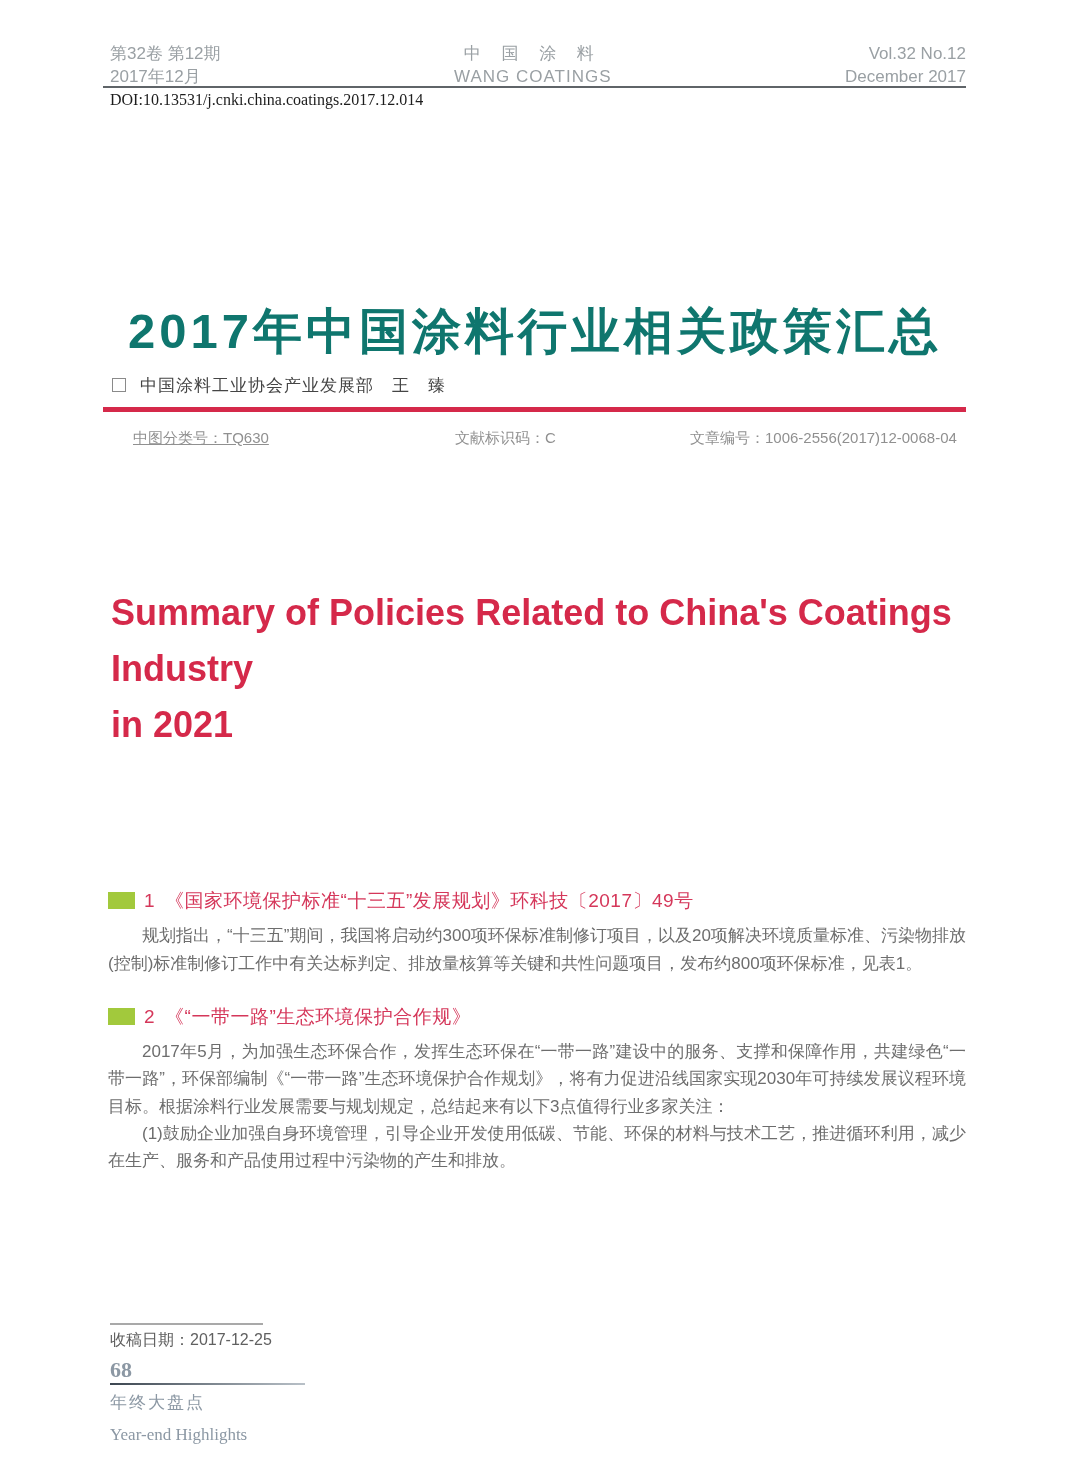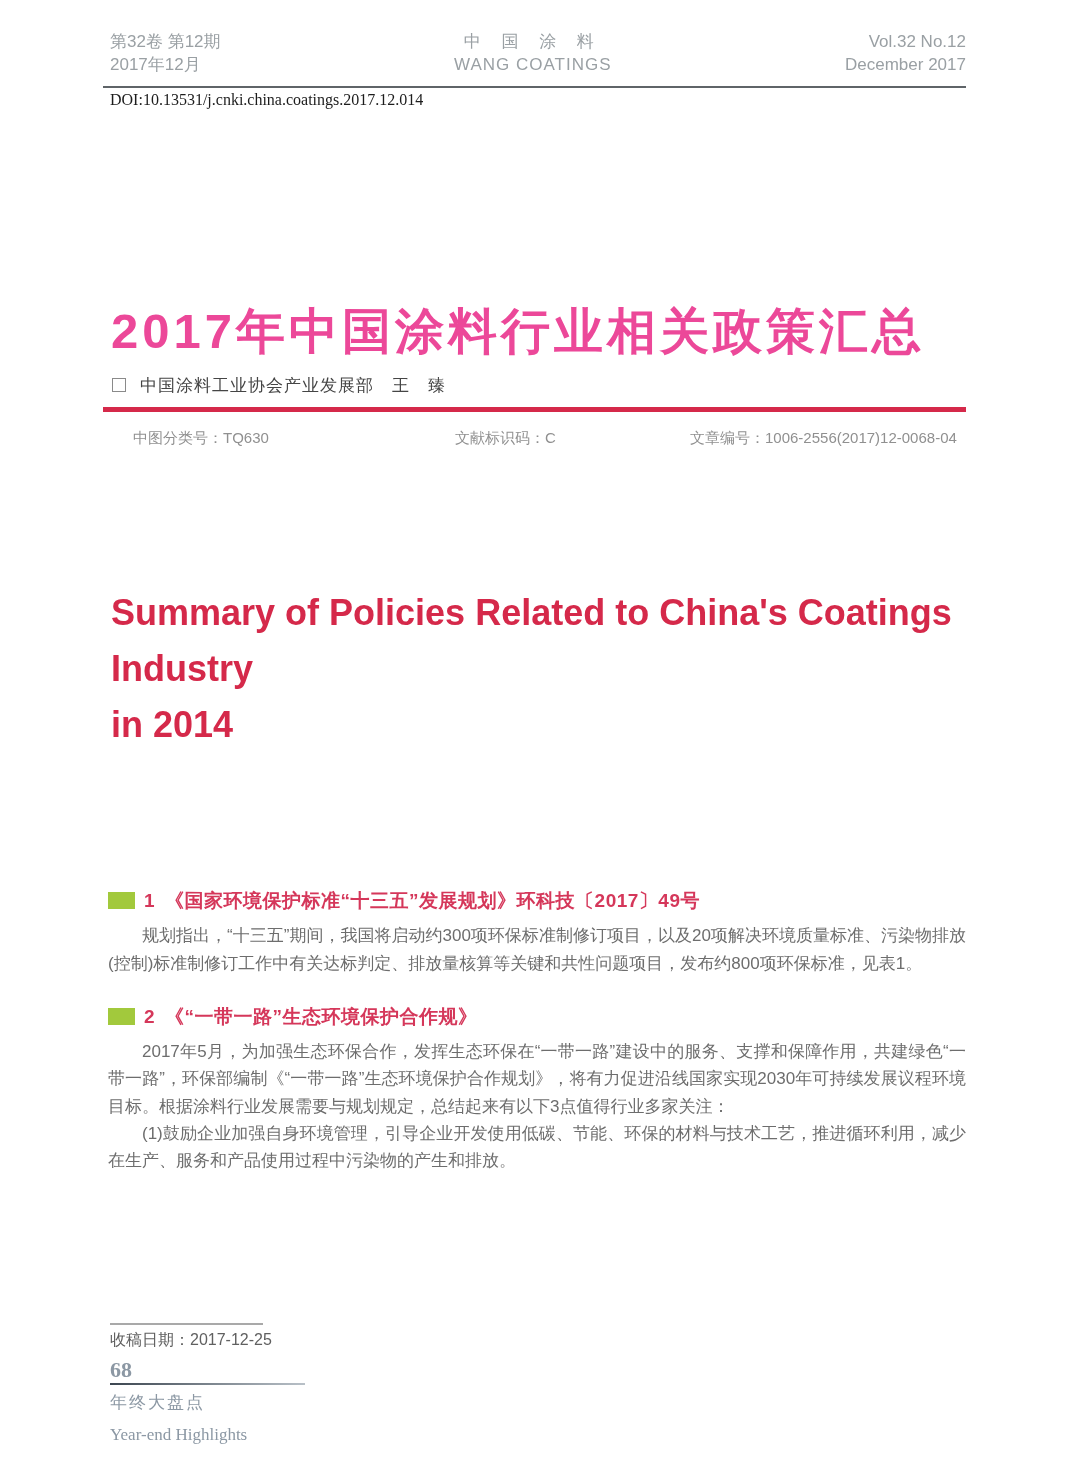--- a/index.html
+++ b/index.html
@@ -7,64 +7,64 @@
     width: 1075px; height: 1459px;
     background: #ffffff;
     font-family: "Liberation Sans", "DejaVu Sans", sans-serif;
     position: relative;
     overflow: hidden;
   }
   .page { position: absolute; inset: 0; }
 
   
   .jheader {
-    position: absolute; top: 30px; left: 110px; width: 856px;
+    position: absolute; top: 42px; left: 110px; width: 856px;
     display: flex; justify-content: space-between;
     color: #9aa0a4; font-size: 17px; line-height: 23px;
   }
   .jh-left { text-align: left; }
   .jh-center { text-align: center; }
   .jh-right { text-align: right; }
   .jh-cn { letter-spacing: 8px; }
   .jh-en { letter-spacing: 1px; }
   .header-rule {
     position: absolute; top: 86px; left: 103px; width: 863px;
     height: 0; border-top: 2px solid #5f6468;
   }
   .doi {
     position: absolute; top: 91px; left: 110px;
     font-family: "Liberation Serif", "DejaVu Serif", serif;
     font-size: 16px; color: #1c1c1c;
   }
 
   
   .title-cn {
-    position: absolute; top: 299px; left: 111px; width: 900px;
+    position: absolute; top: 299px; left: 128px; width: 900px;
     margin: 0;
     font-size: 49px; font-weight: bold; letter-spacing: 4px;
-    color: #ec4899;
+    color: #0f766e;
   }
   .author-cn {
     position: absolute; top: 374px; left: 112px;
     font-size: 17px; color: #454545; letter-spacing: 1px;
   }
   .author-sq {
     display: inline-block; width: 12px; height: 12px;
     border: 1.5px solid #8a8a8a; margin-right: 14px;
     vertical-align: -1px;
   }
   .red-rule {
     position: absolute; top: 407px; left: 103px; width: 863px;
     height: 5px; background: #d5294a;
   }
   .meta-row {
     position: absolute; top: 429px; left: 110px; width: 856px;
     height: 22px; font-size: 15px; color: #909090;
   }
-  .meta-row .m1 { position: absolute; left: 23px; }
+  .meta-row .m1 { position: absolute; left: 23px; text-decoration: underline; }
   .meta-row .m2 { position: absolute; left: 345px; }
   .meta-row .m3 { position: absolute; left: 580px; }
 
   
   .title-en {
     position: absolute; top: 585px; left: 111px; width: 900px;
     margin: 0;
     font-size: 36px; font-weight: bold; line-height: 56px;
     color: #d5294a;
   }
@@ -74,21 +74,21 @@
   }
 
   
   .content {
     position: absolute; top: 861px; left: 108px; width: 858px;
     font-size: 17px; line-height: 27.3px; color: #6d6d6d;
     text-align: justify;
   }
   .para { margin: 0; text-indent: 2em; }
   .sec-head {
-    margin: 26px 0 8px 0; font-size: 19px; font-weight: bold;
+    margin: 26px 0 8px 0; font-size: 19px; font-weight: normal;
     color: #d5375a; letter-spacing: 0.5px;
   }
   .green-sq {
     display: inline-block; width: 27px; height: 17px;
     background: #a2c93c; margin-right: 9px; vertical-align: -2px;
   }
   .sec-num { margin-right: 10px; }
 
   
   .received {
@@ -146,21 +146,21 @@
   <div class="red-rule"></div>
 
   <div class="meta-row">
     <span class="m1">中图分类号：TQ630</span>
     <span class="m2">文献标识码：C</span>
     <span class="m3">文章编号：1006-2556(2017)12-0068-04</span>
   </div>
 
   <h2 class="title-en">
     <div>Summary of Policies Related to China's Coatings Industry</div>
-    <div>in 2014</div>
+    <div>in 2021</div>
   </h2>
 
 
   <div class="content">
 
     <div class="section">
       <h3 class="sec-head">
         <span class="green-sq"></span><span class="sec-num">1</span><span class="sec-title">《国家环境保护标准“十三五”发展规划》环科技〔2017〕49号</span>
       </h3>
       <p class="para">规划指出，“十三五”期间，我国将启动约300项环保标准制修订项目，以及20项解决环境质量标准、污染物排放(控制)标准制修订工作中有关达标判定、排放量核算等关键和共性问题项目，发布约800项环保标准，见表1。</p>

